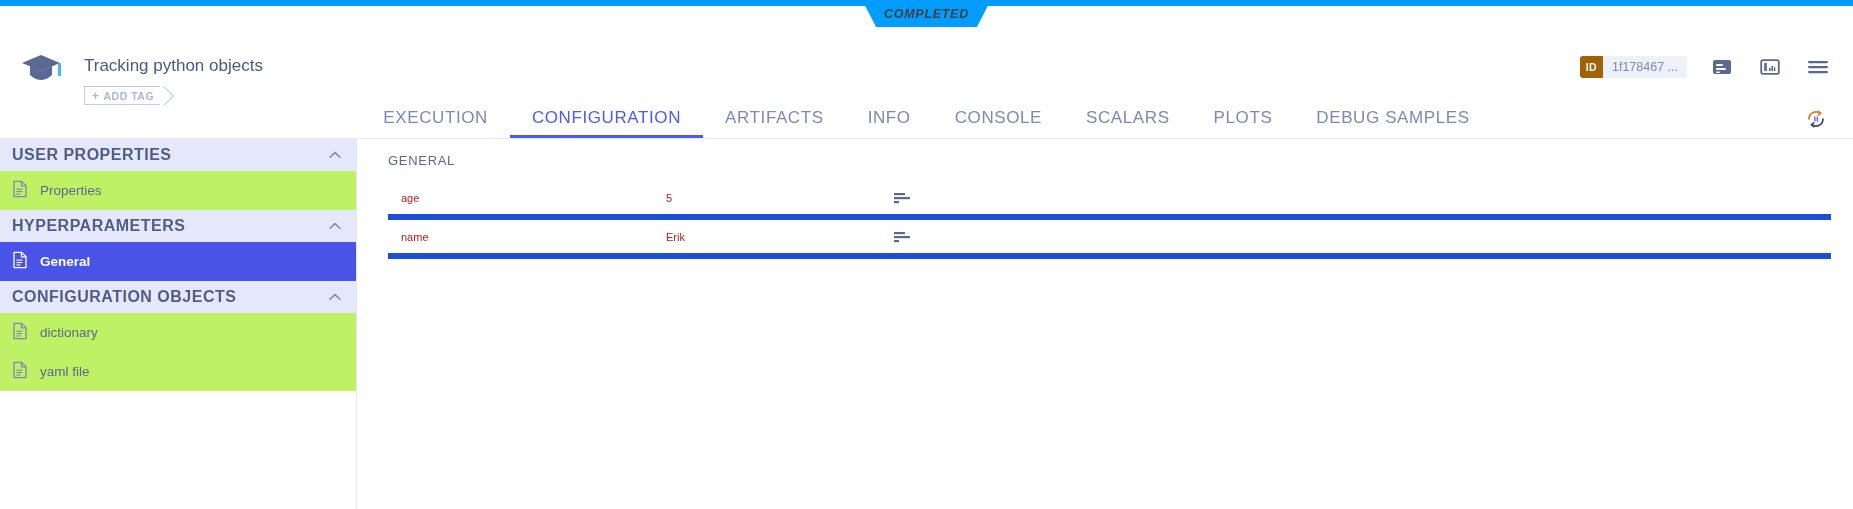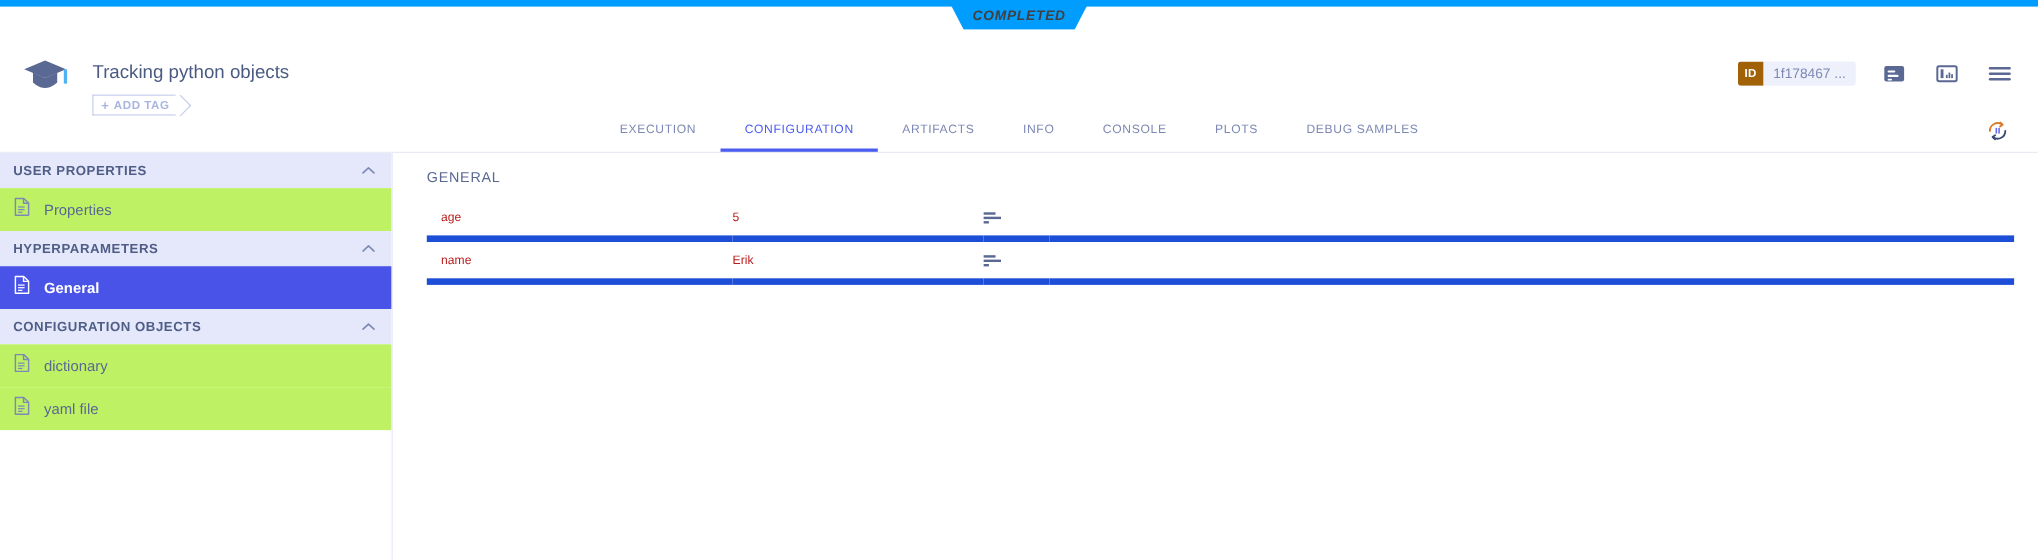--- a/index.html
+++ b/index.html
@@ -170,21 +170,21 @@
   }
   .tabs {
     display: flex;
     align-items: stretch;
     gap: 0;
   }
   .tab {
     display: flex;
     align-items: center;
     padding: 0 22px;
-    font-size: 11px;
+    font-size: 17px;
     letter-spacing: 0.6px;
     color: #7d89b4;
     cursor: pointer;
     border-bottom: 3px solid transparent;
     box-sizing: border-box;
     white-space: nowrap;
   }
   .tab.active {
     color: #4b5cf0;
     border-bottom-color: #4b5cf0;
@@ -223,21 +223,21 @@
   .section-header {
     height: 32px;
     background: #e4e8fa;
     display: flex;
     align-items: center;
     padding: 0 14px 0 12px;
     justify-content: space-between;
     cursor: pointer;
   }
   .section-header .sh-label {
-    font-size: 12px;
+    font-size: 16px;
     font-weight: bold;
     letter-spacing: 0.5px;
     color: #4f5d87;
   }
   .chev {
     width: 14px; height: 14px;
     display: flex; align-items: center; justify-content: center;
   }
   .nav-item {
     height: 39px;
@@ -357,20 +357,21 @@
   </div>
 </div>
 
 <div class="tabbar">
   <div class="tabs">
     <div class="tab">EXECUTION</div>
     <div class="tab active">CONFIGURATION</div>
     <div class="tab">ARTIFACTS</div>
     <div class="tab">INFO</div>
     <div class="tab">CONSOLE</div>
+    <div class="tab">SCALARS</div>
     <div class="tab">PLOTS</div>
     <div class="tab">DEBUG SAMPLES</div>
   </div>
   <div class="refresh-btn">
     <svg width="22" height="22" viewBox="0 0 22 22">
       <path d="M4 11 A7 7 0 0 1 15 5.2" fill="none" stroke="#d97b2e" stroke-width="1.7" stroke-linecap="round"></path>
       <path d="M18 11 A7 7 0 0 1 7 16.8" fill="none" stroke="#3b4a72" stroke-width="1.7" stroke-linecap="round"></path>
       <path d="M13.3 3.4 L15.6 5.4 L13.2 7.1" fill="none" stroke="#d97b2e" stroke-width="1.7" stroke-linecap="round" stroke-linejoin="round"></path>
       <path d="M8.7 18.6 L6.4 16.6 L8.8 14.9" fill="none" stroke="#3b4a72" stroke-width="1.7" stroke-linecap="round" stroke-linejoin="round"></path>
       <rect x="9.1" y="8.2" width="1.5" height="5.4" rx="0.7" fill="#6a6df0"></rect>

